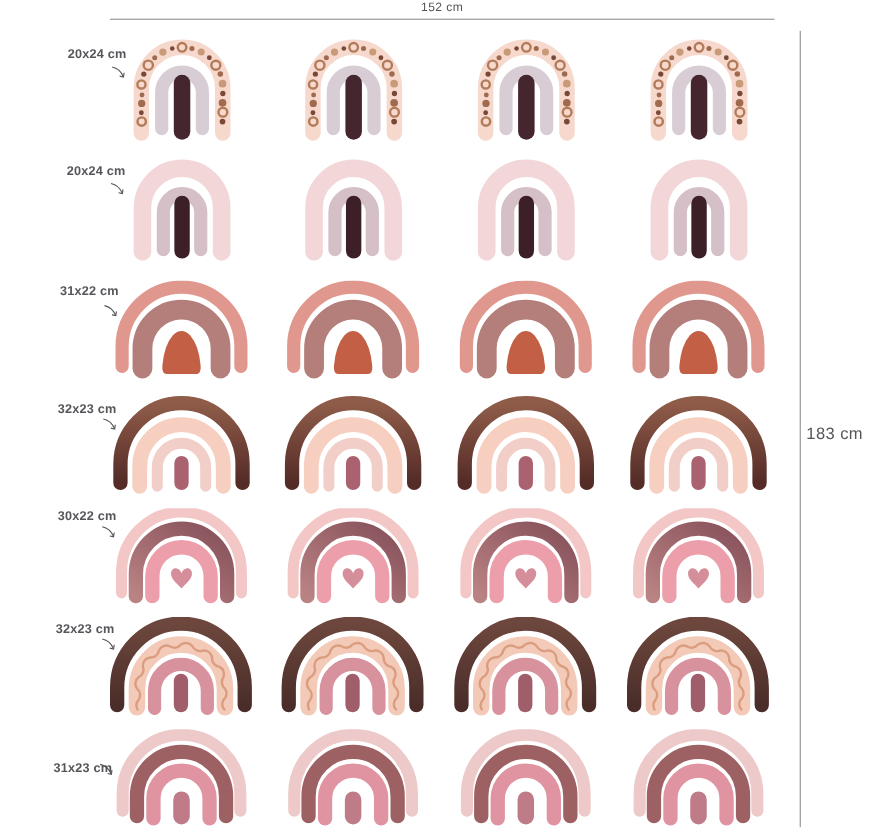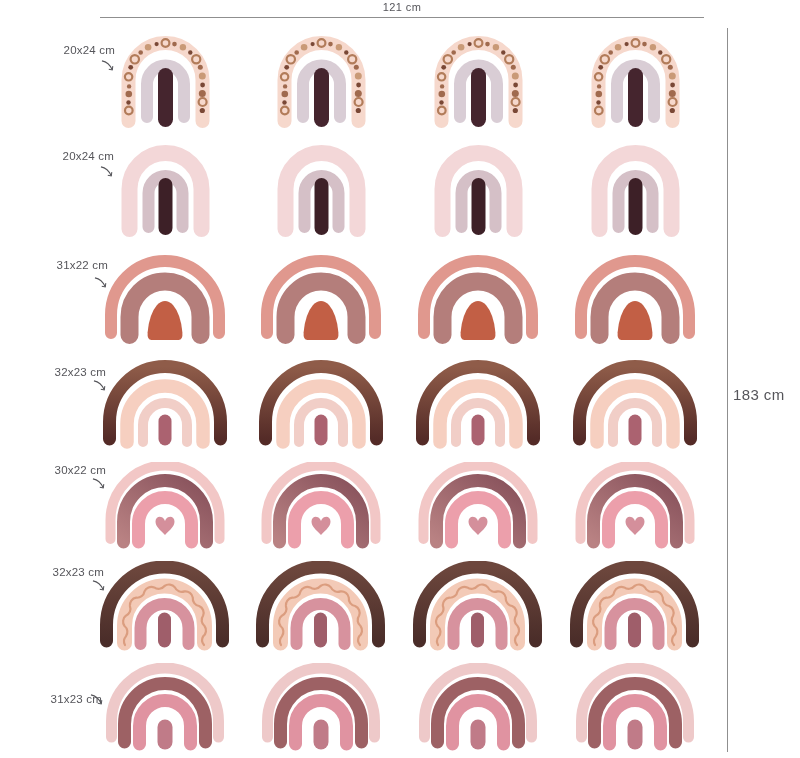--- a/index.html
+++ b/index.html
@@ -10,21 +10,21 @@
         font-size:11px;letter-spacing:.4px;color:var(--text,#55555a);}
   .dim-top-line{position:absolute;left:100px;top:17px;width:604px;height:0;
         border-top:1px solid var(--line,#8f8f8f);}
   .dim-right-line{position:absolute;left:727px;top:28px;width:0;height:724px;
         border-left:1px solid var(--line,#8f8f8f);}
   .dim-right-label{position:absolute;left:733px;top:386px;font-size:15px;
         letter-spacing:.4px;color:var(--text,#55555a);}
   
   .row{position:absolute;left:0;width:800px;}
   .size-label{position:absolute;width:70px;text-align:right;font-size:11.5px;
-        letter-spacing:.2px;color:var(--text,#55555a);white-space:nowrap;}
+        letter-spacing:.2px;color:var(--text,#55555a);white-space:nowrap;font-weight:bold;}
   .arrow{position:absolute;width:15px;height:15px;}
   .rb{position:absolute;top:0;display:block;}
   .sprite{position:absolute;width:0;height:0;overflow:hidden;}
 </style>
 </head>
 <body>
 
 <div class="page">
 
   <svg class="sprite" aria-hidden="true">
@@ -112,21 +112,21 @@
         <path d="M 63 64 L 63 79" fill="none" stroke-linecap="round" style="stroke:var(--row7_center);stroke-width:15"></path>
       </symbol>
 
       <symbol id="ptr" viewBox="0 0 16 16">
         <path d="M 1 2 Q 8.5 3.5 12 11.5" fill="none" style="stroke:var(--text);stroke-width:1.1"></path>
         <path d="M 8.3 10.9 L 12 11.7 L 12.6 7.6" fill="none" style="stroke:var(--text);stroke-width:1.1"></path>
       </symbol>
     </defs>
   </svg>
 
-  <div class="dim-top-label">121 cm</div>
+  <div class="dim-top-label">152 cm</div>
   <div class="dim-top-line"></div>
 
   <div class="dim-right-line"></div>
   <div class="dim-right-label">183 cm</div>
 
   <div class="row" style="top:33px">
     <div class="size-label" style="left:45px;top:11px">20x24 cm</div>
     <svg class="arrow" style="left:101px;top:26px">
         <use href="#ptr" xlink:href="#ptr"></use>
       </svg>

